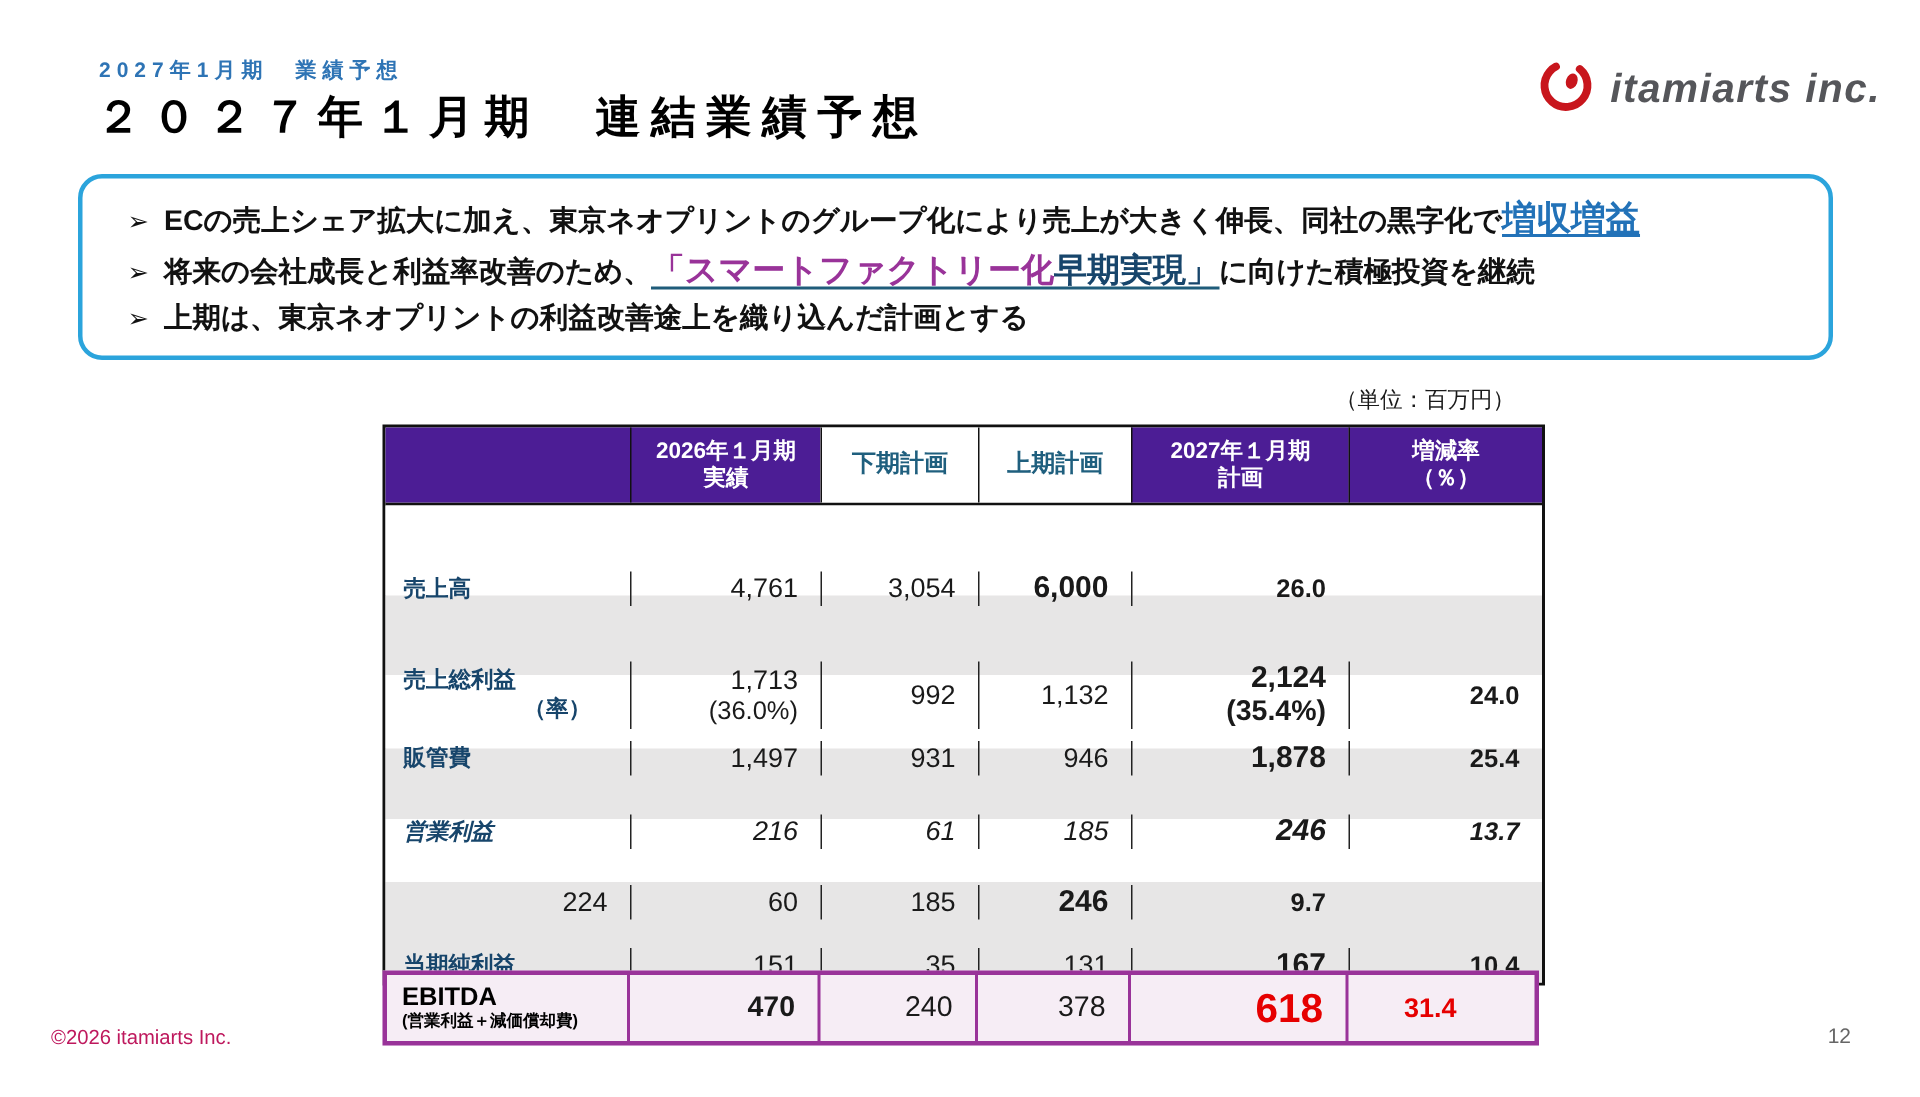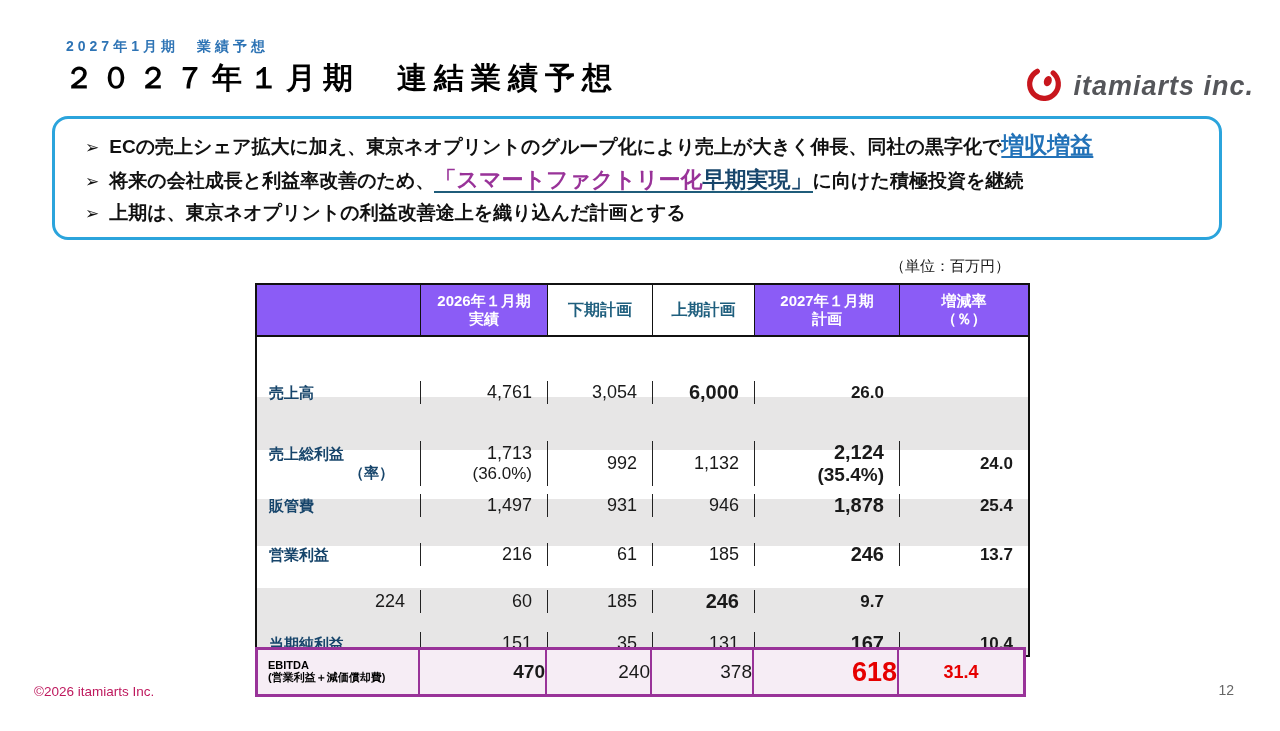--- a/index.html
+++ b/index.html
@@ -9,21 +9,21 @@
   }
   
   .eyebrow{
     position:absolute;left:66px;top:38px;font-size:14px;font-weight:700;
     letter-spacing:4px;color:#2E74B5;
   }
   .title{
     position:absolute;left:64px;top:58px;font-size:30px;font-weight:800;
     letter-spacing:7px;color:#000;
   }
-  .logo{position:absolute;right:26px;top:63px;display:flex;align-items:center;gap:8px;}
+  .logo{position:absolute;right:26px;top:36px;display:flex;align-items:center;gap:8px;}
   .logo-text{font-size:27px;font-weight:700;font-style:italic;color:#55565A;letter-spacing:1px;}
   
   .hl-box{
     position:absolute;left:52px;top:116px;width:1170px;height:124px;
     border:3px solid #2BA4DC;border-radius:16px;background:#fff;
     display:flex;flex-direction:column;justify-content:space-evenly;
     padding:4px 24px;box-sizing:border-box;
   }
   .hl-line{display:flex;align-items:baseline;font-size:19px;font-weight:700;color:#111;line-height:1.25;}
   .marker{margin:0 10px 0 6px;font-size:17px;color:#111;flex:none;}
@@ -34,33 +34,33 @@
   
   .unit{position:absolute;right:270px;top:257px;font-size:15px;color:#1a1a1a;}
   
   .ftable{
     position:absolute;left:255px;top:283px;width:771px;
     border:2px solid #111;background:#fff;
   }
   .grid6{display:grid;grid-template-columns:163px 127px 105px 102px 145px 129px;}
   .thead{height:50px;border-bottom:2px solid #111;}
   .th{
-    background:#8b5cf6;color:#fff;font-weight:700;font-size:15px;line-height:1.2;
+    background:#4c1d95;color:#fff;font-weight:700;font-size:15px;line-height:1.2;
     display:flex;flex-direction:column;justify-content:center;align-items:center;
     border-left:1px solid #111;
   }
   .th:first-child{border-left:none;}
   .th.light{background:#fff;color:#1F5F7E;font-size:16px;}
   .trow{background:#fff;}
   .trow:nth-child(odd){background:#E7E6E6;}
   .trow:nth-child(1){height:48px;}
   .trow:nth-child(2){height:60px;}
   .trow:nth-child(3){height:53px;}
   .trow:nth-child(4){height:49px;}
-  .trow:nth-child(5){height:47px;}
+  .trow:nth-child(5){height:47px;font-style:italic;}
   .trow:nth-child(6){height:42px;}
   .td{
     display:flex;flex-direction:column;justify-content:center;
     border-left:1px solid #222;box-sizing:border-box;margin-top:44px;
   }
   .td:first-child{border-left:none;}
   .cell-label{padding-left:12px;font-size:15px;font-weight:700;color:#17456B;line-height:1.3;}
   .cell-label .sub{display:block;text-align:right;padding-right:26px;}
   .num{align-items:flex-end;padding-right:15px;font-size:18px;color:#1a1a1a;line-height:1.15;}
   .num .subnum{font-size:17px;}
@@ -69,23 +69,23 @@
   .rate{font-weight:700;font-size:17px;}
   
   .ebitda{
     position:absolute;left:255px;top:647px;width:771px;height:50px;
     border:3px solid #993399;background:#F6EDF5;box-sizing:border-box;
     display:grid;grid-template-columns:160px 127px 105px 102px 145px 126px;
   }
   .etd{display:flex;flex-direction:column;justify-content:center;border-left:2px solid #993399;box-sizing:border-box;}
   .etd:first-child{border-left:none;}
   .e-label{padding-left:10px;color:#000;}
-  .e-label .l1{font-size:11px;font-weight:800;line-height:1.1;}
+  .e-label .l1{font-size:17px;font-weight:800;line-height:1.1;}
   .e-label .l2{font-size:11px;font-weight:800;line-height:1.2;}
-  .e-num{align-items:flex-end;padding-right:0;font-size:19px;color:#1a1a1a;}
+  .e-num{align-items:flex-end;padding-right:15px;font-size:19px;color:#1a1a1a;}
   .e-bold{font-weight:800;}
   .e-plan{font-weight:800;font-size:27px;color:#E60000;}
   .e-rate{font-weight:800;font-size:18px;color:#E60000;align-items:center;}
   
   .copyright{position:absolute;left:34px;top:684px;font-size:13.5px;color:#be185d;}
   .pagenum{position:absolute;right:46px;top:682px;font-size:14px;color:#666;}
 </style>
 </head>
 <body>
 

